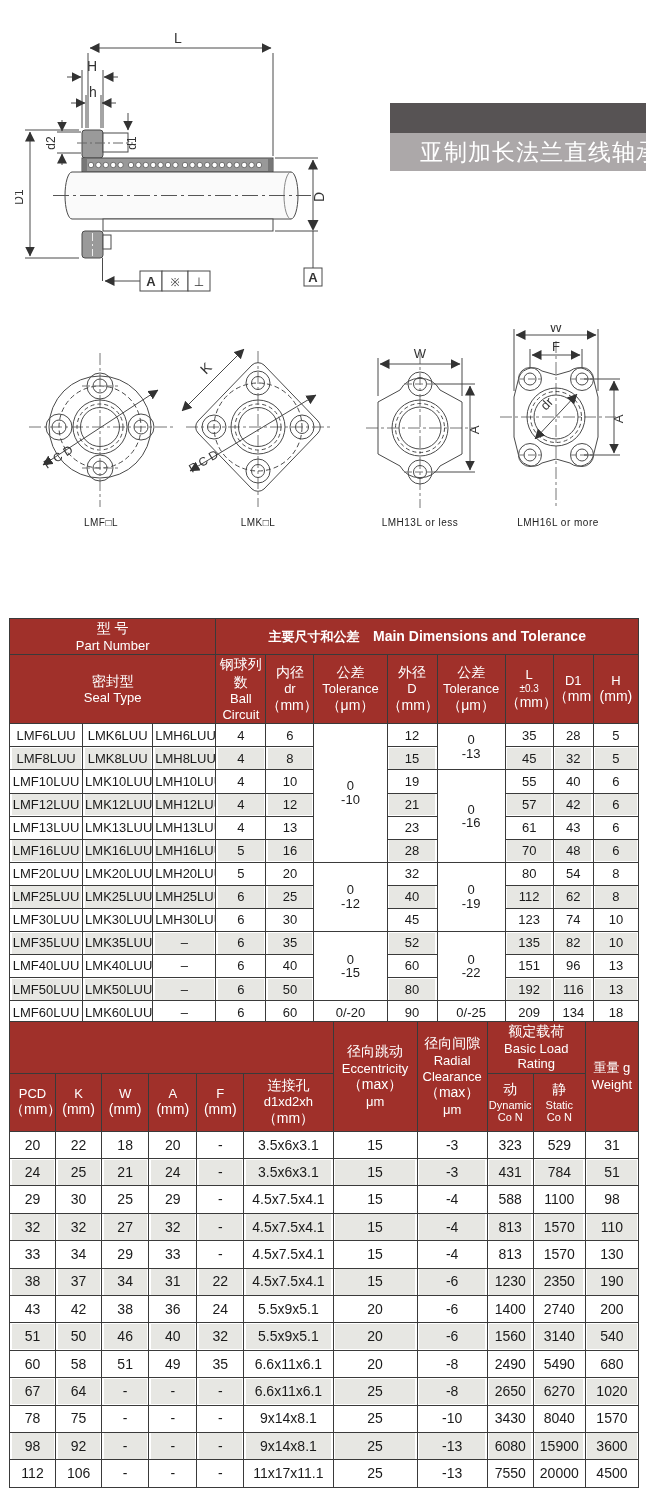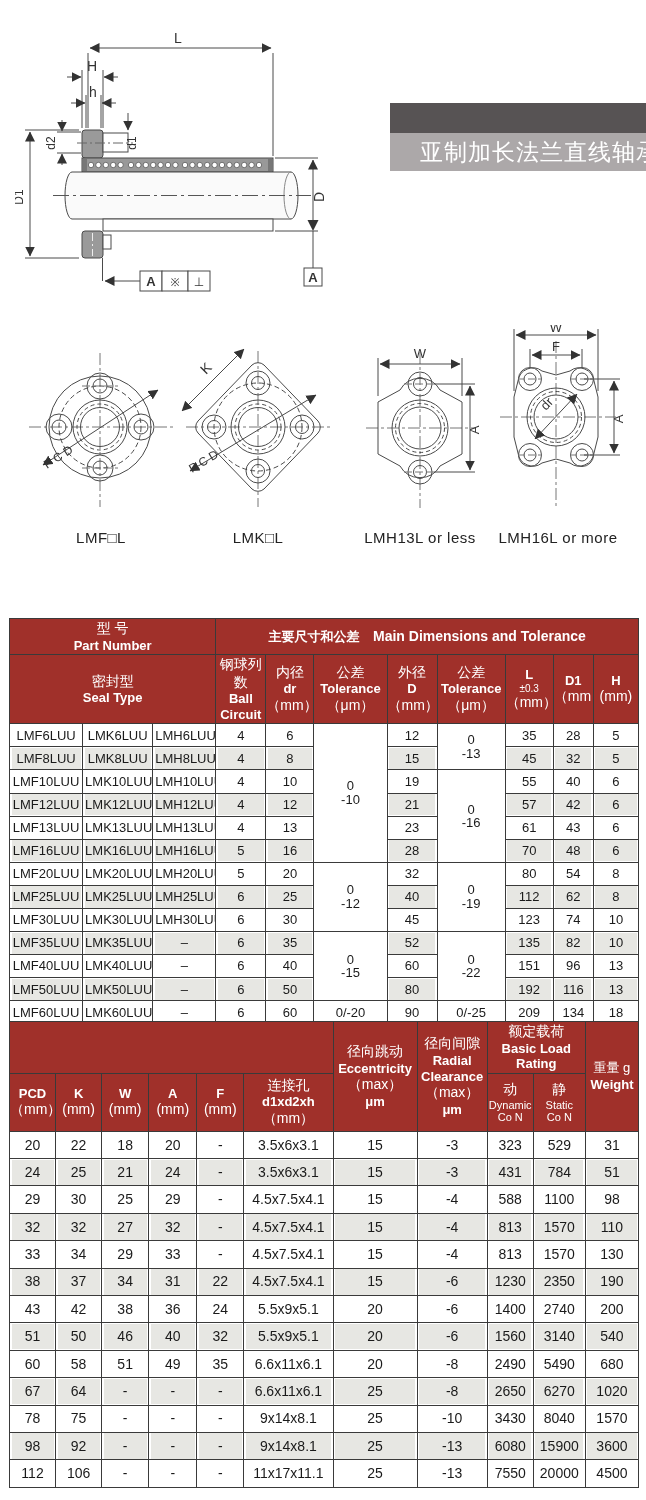--- a/index.html
+++ b/index.html
@@ -10,29 +10,29 @@
   .dimtxt-sm{font-size:12px;}
 
   
   .banner{position:absolute;left:390px;top:103px;width:276px;}
   .banner-dark{height:30px;background:#575354;}
   .banner-light{height:38px;background:#aca8a9;display:flex;align-items:center;justify-content:flex-end;}
   .banner-light span{color:#fff;font-size:23px;letter-spacing:1px;padding-right:6px;white-space:nowrap;}
 
   
   .fview{position:absolute;text-align:center;}
-  .fview .vlabel{font-size:15px;color:#222;letter-spacing:.5px;margin-top:12px;}
+  .fview .vlabel{font-size:10px;color:#222;letter-spacing:.5px;margin-top:0;}
 
   
   table{border-collapse:collapse;table-layout:fixed;position:absolute;left:9px;width:630px;
         font-size:13px;text-align:center;}
   th,td{border:1px solid #3a3a3a;overflow:hidden;}
   thead th{background:#a0302a;color:#fff;font-weight:normal;padding:1px 0;}
   thead .zh{font-size:14px;display:block;line-height:1.25;}
-  thead .en{font-size:13px;display:block;line-height:1.2;font-weight:bold;}
+  thead .en{font-size:13px;display:block;line-height:1.2;}
   thead .en-b{font-size:14px;font-weight:bold;display:inline;margin-left:10px;}
   thead .zh-b{font-size:13px;font-weight:bold;display:inline;margin-top:31px;}
   thead .tiny{font-size:10px;display:block;line-height:1.1;}
   tbody td{height:20.1px;line-height:1.05;padding:1px 2px;background-clip:content-box;}
   #table2 tbody td{height:24.4px;font-size:14px;}
   tr.alt td{background-color:#e7e7e3;}
   td.tol{background-color:#fff !important;white-space:pre-line;}
   #table1{top:618px;}
   #table2{top:1021px;}
   #table1 thead tr:first-child{height:30px;}

